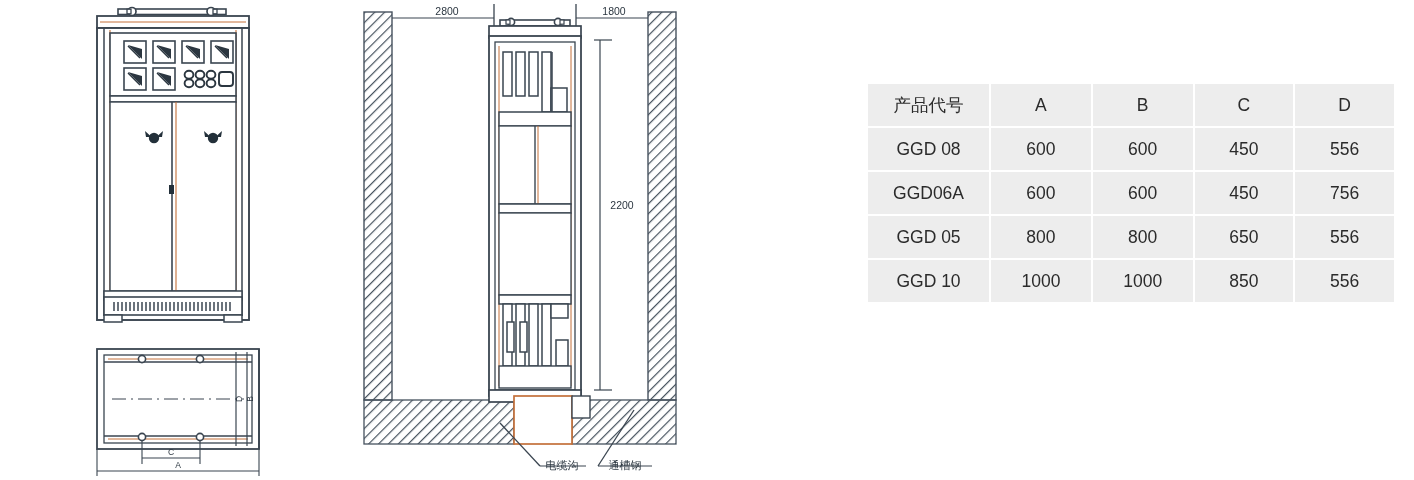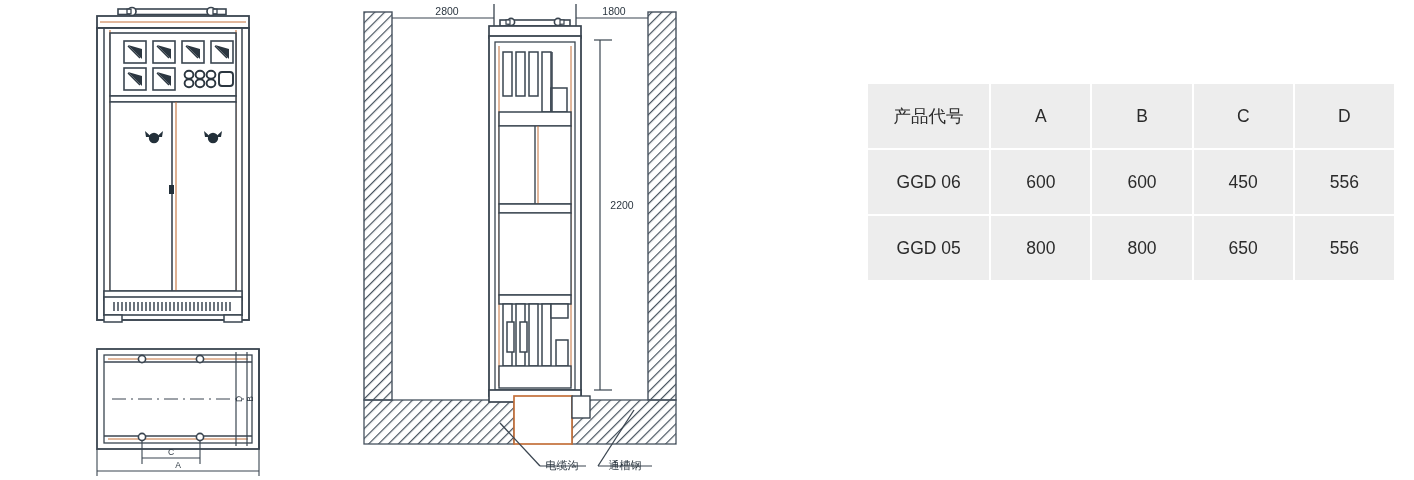--- a/index.html
+++ b/index.html
@@ -17,21 +17,21 @@
     border-collapse:separate;border-spacing:2px 2px;
   }
   .spec-table td,.spec-table th{
     background:#ededed;
     color:#2b2b2b;
     font-weight:400;
     text-align:center;
     vertical-align:middle;
     height:34px;
     font-size:17.5px;
-    padding:15px 4px;
+    padding:4px 4px;
     white-space:nowrap;
   }
   .spec-table th{font-size:17.5px;}
   .col-code{width:118px;}
   .col-v{width:98px;}
   .zh{font-family:"DejaVu Sans","Liberation Sans",sans-serif;}
 </style>
 </head>
 <body>
 
@@ -269,29 +269,43 @@
       <tr>
         <th class="col-code zh">产品代号</th>
         <th class="col-v">A</th>
         <th class="col-v">B</th>
         <th class="col-v">C</th>
         <th class="col-v">D</th>
       </tr>
     </thead>
     <tbody>
       <tr>
-        <td>GGD 06</td>
+        <td>GGD 08</td>
         <td>600</td>
         <td>600</td>
         <td>450</td>
         <td>556</td>
+      </tr>
+      <tr>
+        <td>GGD06A</td>
+        <td>600</td>
+        <td>600</td>
+        <td>450</td>
+        <td>756</td>
       </tr>
       <tr>
         <td>GGD 05</td>
         <td>800</td>
         <td>800</td>
         <td>650</td>
         <td>556</td>
       </tr>
+      <tr>
+        <td>GGD 10</td>
+        <td>1000</td>
+        <td>1000</td>
+        <td>850</td>
+        <td>556</td>
+      </tr>
     </tbody>
   </table>
 
 </div>
 
 </body></html>

